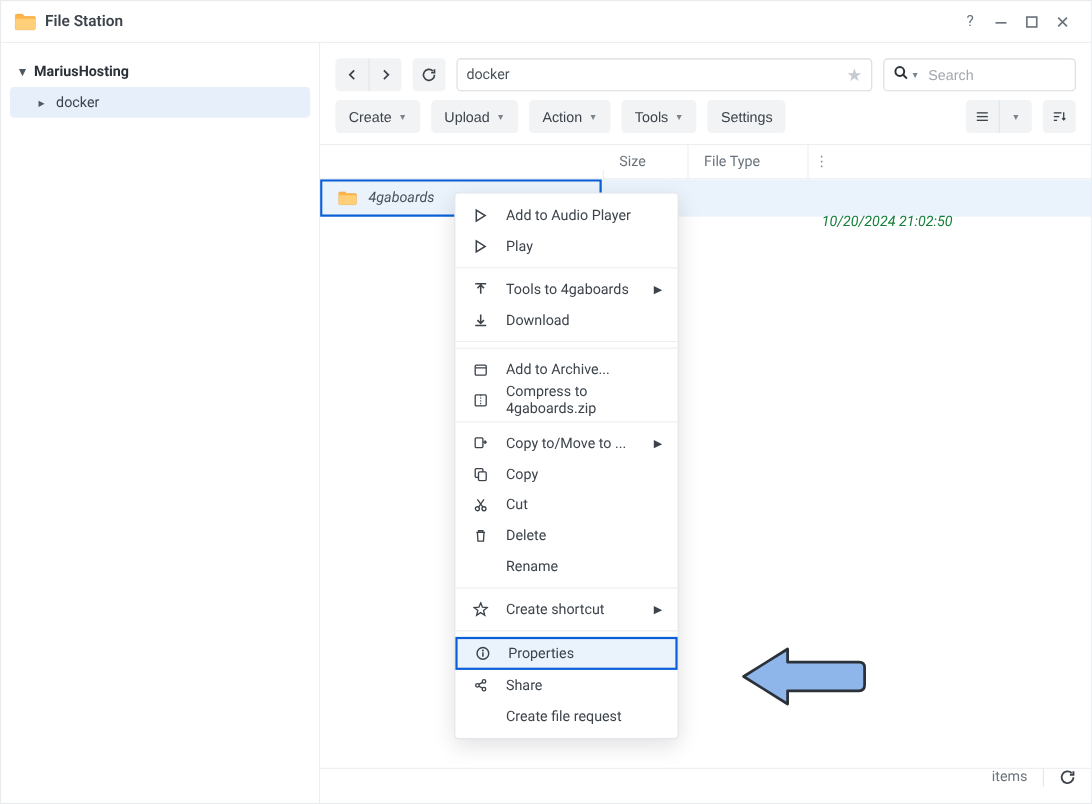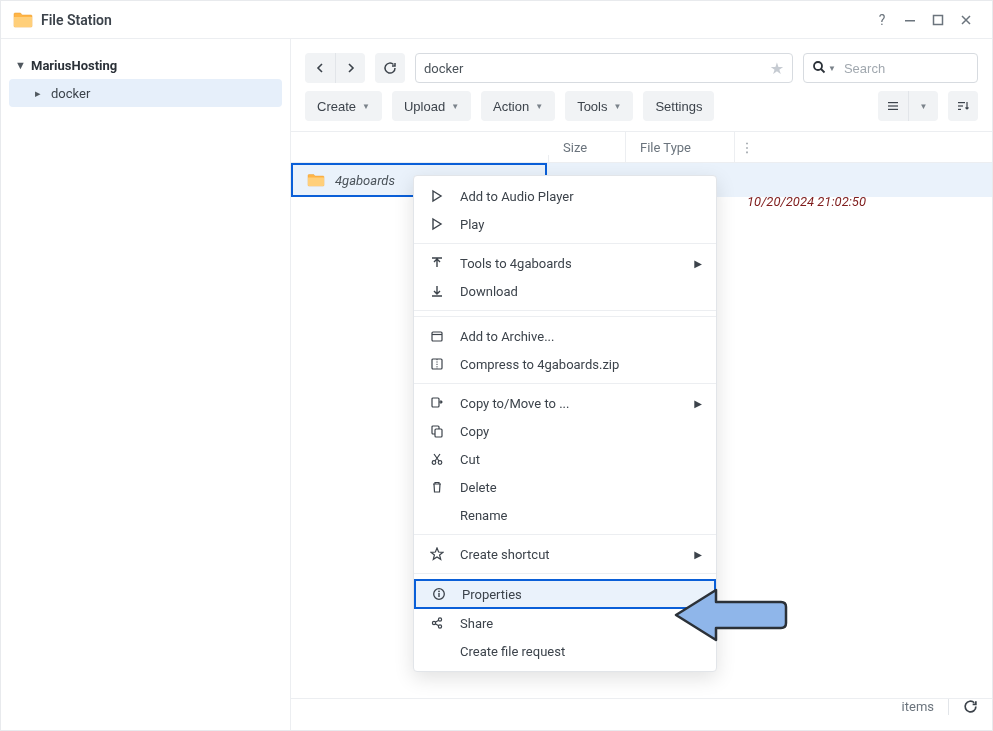--- a/index.html
+++ b/index.html
@@ -238,21 +238,21 @@
     width: 256px;
     display: flex;
     align-items: center;
     gap: 10px;
     border: 2px solid #0a5fd8;
     height: 34px;
     background: #eaf2fb;
   }
   .trow .cell.size { width: 77px; }
   .trow .cell.type { width: 109px; }
-  .trow .cell.mod  { flex: 1; color: #7f1d1d; margin-top: 42px; }
+  .trow .cell.mod  { flex: 1; color: #15803d; margin-top: 42px; }
   .folder-glyph {
     width: 18px; height: 18px;
     display: inline-flex; align-items: center; justify-content: center;
   }
 
   
   .statusbar {
     height: 32px;
     border-top: 1px solid #eceef1;
     display: flex;
@@ -270,21 +270,21 @@
     cursor: pointer;
     color: #3c434b;
     font-weight: bold;
   }
 
   
   .ctx-menu {
     position: absolute;
     left: 122px;
     top: 12px;
-    width: 304px;
+    width: 204px;
     background: #ffffff;
     border: 1px solid #e2e5e9;
     border-radius: 4px;
     box-shadow: 0 6px 20px rgba(0,0,0,0.12);
     padding: 6px 0;
     z-index: 10;
   }
   .ctx-item {
     height: 28px;
     display: flex;

